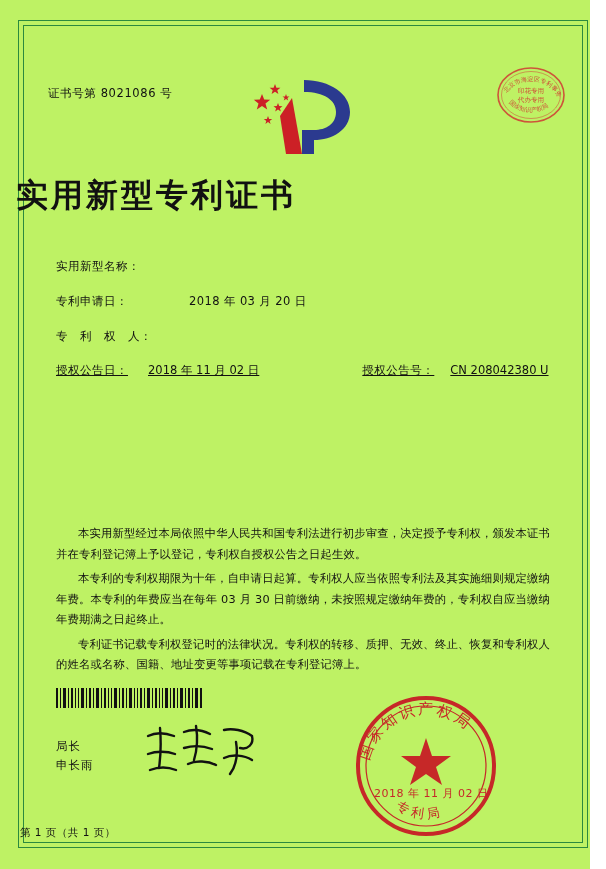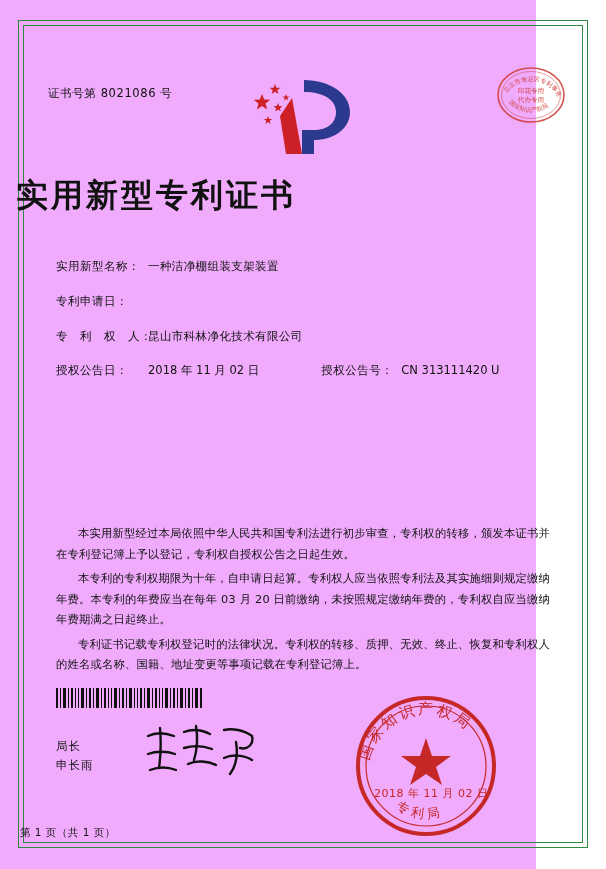--- a/index.html
+++ b/index.html
@@ -11,23 +11,23 @@
     width: 606px;
     height: 869px;
     font-family: "DejaVu Sans", "Liberation Sans", sans-serif;
     color: #1a1a1a;
     position: relative;
     overflow: hidden;
   }
   .page {
     position: absolute;
     left: 0; top: 0;
-    width: 536px;
+    width: 590px;
     height: 869px;
-    background: #f0abfc;
+    background: #bef264;
   }
   
   .border-outer {
     position: absolute;
     left: 18px; top: 20px;
     width: 570px; height: 828px;
     border: 1.5px solid #2b8a3e;
     box-sizing: border-box;
   }
   .border-inner {
@@ -80,51 +80,53 @@
     left: 56px; top: 258px;
     width: 494px;
     font-size: 11.5px;
     line-height: 1.5;
     color: #111;
   }
   .field-row {
     display: flex;
     align-items: flex-start;
     margin-bottom: 17.5px;
+    gap: 41px;
   }
   .field-label {
     width: 92px;
     flex: 0 0 92px;
     letter-spacing: 0.5px;
     white-space: nowrap;
   }
   .field-value {
     flex: 1 1 auto;
     letter-spacing: 0.4px;
   }
   .field-value .wrap2 {
     display: block;
     margin-top: 3px;
   }
   .two-col {
     display: flex;
     align-items: center;
+    text-decoration: underline;
   }
   .two-col .col {
     display: flex;
   }
   .two-col .col.right {
     margin-left: 62px;
   }
   .two-col .col .lbl {
     white-space: nowrap;
     letter-spacing: 0.5px;
   }
   .two-col .col.left .lbl { width: 92px; flex: 0 0 92px; }
-  .two-col .col.right .lbl { margin-right: 8px; }
+  .two-col .col.right .lbl { margin-right: 16px; }
 
   
   .body-text {
     position: absolute;
     left: 56px; top: 524px;
     width: 494px;
     font-size: 11.3px;
     line-height: 1.82;
     color: #111;
     text-align: justify;
@@ -224,51 +226,50 @@
       </text>
     </svg>
   </div>
 
   <div class="title">实用新型专利证书</div>
 
   <div class="fields">
 
     <div class="field-row">
       <div class="field-label">实用新型名称：</div>
-      <div class="field-value">一种洁净棚组装支架装置</div>
     </div>
 
 
 
     <div class="field-row">
       <div class="field-label">专利申请日：</div>
+      <div class="field-value">2018 年 03 月 20 日</div>
     </div>
 
     <div class="field-row">
       <div class="field-label">专　利　权　人：</div>
-      <div class="field-value">昆山市科林净化技术有限公司</div>
     </div>
 
 
     <div class="field-row two-col">
       <div class="col left">
         <span class="lbl">授权公告日：</span>
         <span>2018 年 11 月 02 日</span>
       </div>
       <div class="col right">
         <span class="lbl">授权公告号：</span>
-        <span>CN 313111420 U</span>
+        <span>CN 208042380 U</span>
       </div>
     </div>
 
   </div>
 
   <div class="body-text">
-    <p>本实用新型经过本局依照中华人民共和国专利法进行初步审查，专利权的转移，颁发本证书并在专利登记簿上予以登记，专利权自授权公告之日起生效。</p>
-    <p>本专利的专利权期限为十年，自申请日起算。专利权人应当依照专利法及其实施细则规定缴纳年费。本专利的年费应当在每年 03 月 20 日前缴纳，未按照规定缴纳年费的，专利权自应当缴纳年费期满之日起终止。</p>
+    <p>本实用新型经过本局依照中华人民共和国专利法进行初步审查，决定授予专利权，颁发本证书并在专利登记簿上予以登记，专利权自授权公告之日起生效。</p>
+    <p>本专利的专利权期限为十年，自申请日起算。专利权人应当依照专利法及其实施细则规定缴纳年费。本专利的年费应当在每年 03 月 30 日前缴纳，未按照规定缴纳年费的，专利权自应当缴纳年费期满之日起终止。</p>
     <p>专利证书记载专利权登记时的法律状况。专利权的转移、质押、无效、终止、恢复和专利权人的姓名或名称、国籍、地址变更等事项记载在专利登记簿上。</p>
   </div>
 
   <div class="barcode">
     <svg width="148" height="20" viewBox="0 0 148 20">
       <g fill="#111">
         <rect x="0" y="0" width="2" height="20"></rect>
           <rect x="4" y="0" width="1" height="20"></rect>
         <rect x="7" y="0" width="3" height="20"></rect>
           <rect x="12" y="0" width="1" height="20"></rect>

